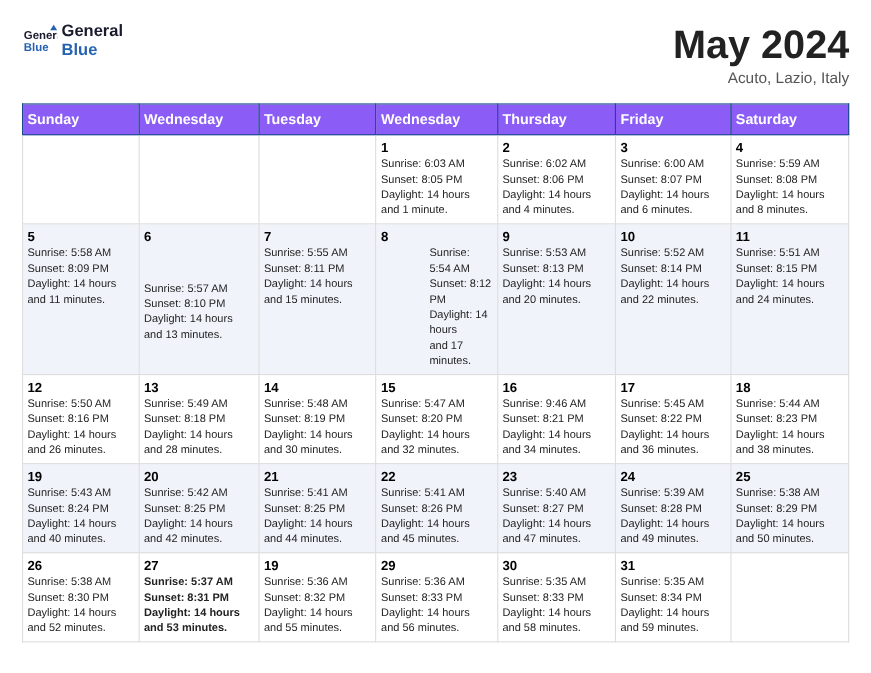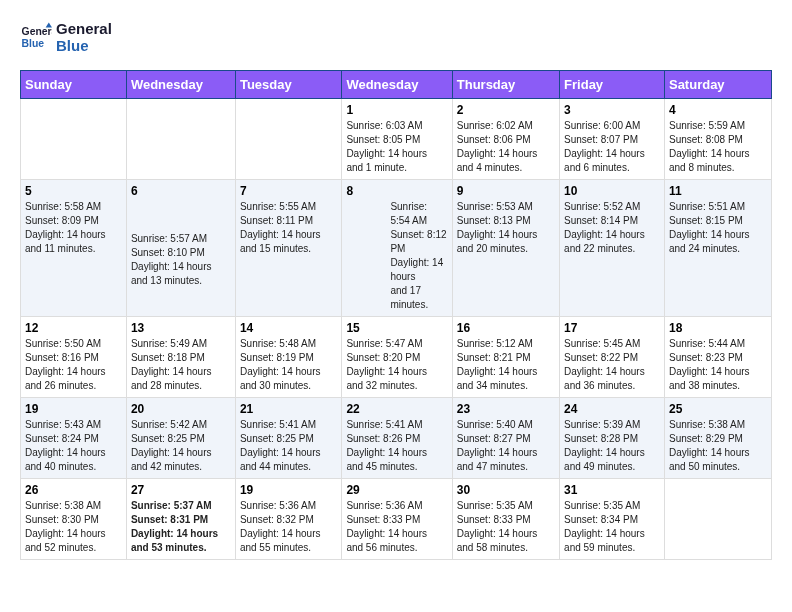--- a/index.html
+++ b/index.html
@@ -95,20 +95,22 @@
       <text x="2" y="18" font-size="13" font-weight="bold" fill="#1a1a2e">General</text>
       <text x="2" y="32" font-size="13" font-weight="bold" fill="#2563b0">Blue</text>
       <polygon points="32,8 40,8 36,2" fill="#2563b0"></polygon>
     </svg>
     <div>
       <div style="font-size:15px;font-weight:bold;color:#1a1a2e;">General</div>
       <div style="font-size:15px;font-weight:bold;color:#2563b0;">Blue</div>
     </div>
   </div>
   <div class="title-block">
+    <div class="month-title">May 2024</div>
+    <div class="location">Acuto, Lazio, Italy</div>
   </div>
 </div>
 
 <table>
   <thead>
     <tr>
     <th>Sunday</th>
         <th>Wednesday</th>
         <th>Tuesday</th>
         <th>Wednesday</th>
@@ -226,21 +228,21 @@
         </td>
         <td>
           <div class="day-num">15</div>
           <div class="day-info" style="white-space: pre-line;">Sunrise: 5:47 AM
 Sunset: 8:20 PM
 Daylight: 14 hours
 and 32 minutes.</div>
         </td>
         <td>
           <div class="day-num">16</div>
-          <div class="day-info" style="white-space: pre-line;">Sunrise: 5:12 AM
+          <div class="day-info" style="white-space: pre-line;">Sunrise: 9:46 AM
 Sunset: 8:21 PM
 Daylight: 14 hours
 and 34 minutes.</div>
         </td>
         <td>
           <div class="day-num">17</div>
           <div class="day-info" style="white-space: pre-line;">Sunrise: 5:45 AM
 Sunset: 8:22 PM
 Daylight: 14 hours
 and 36 minutes.</div>

